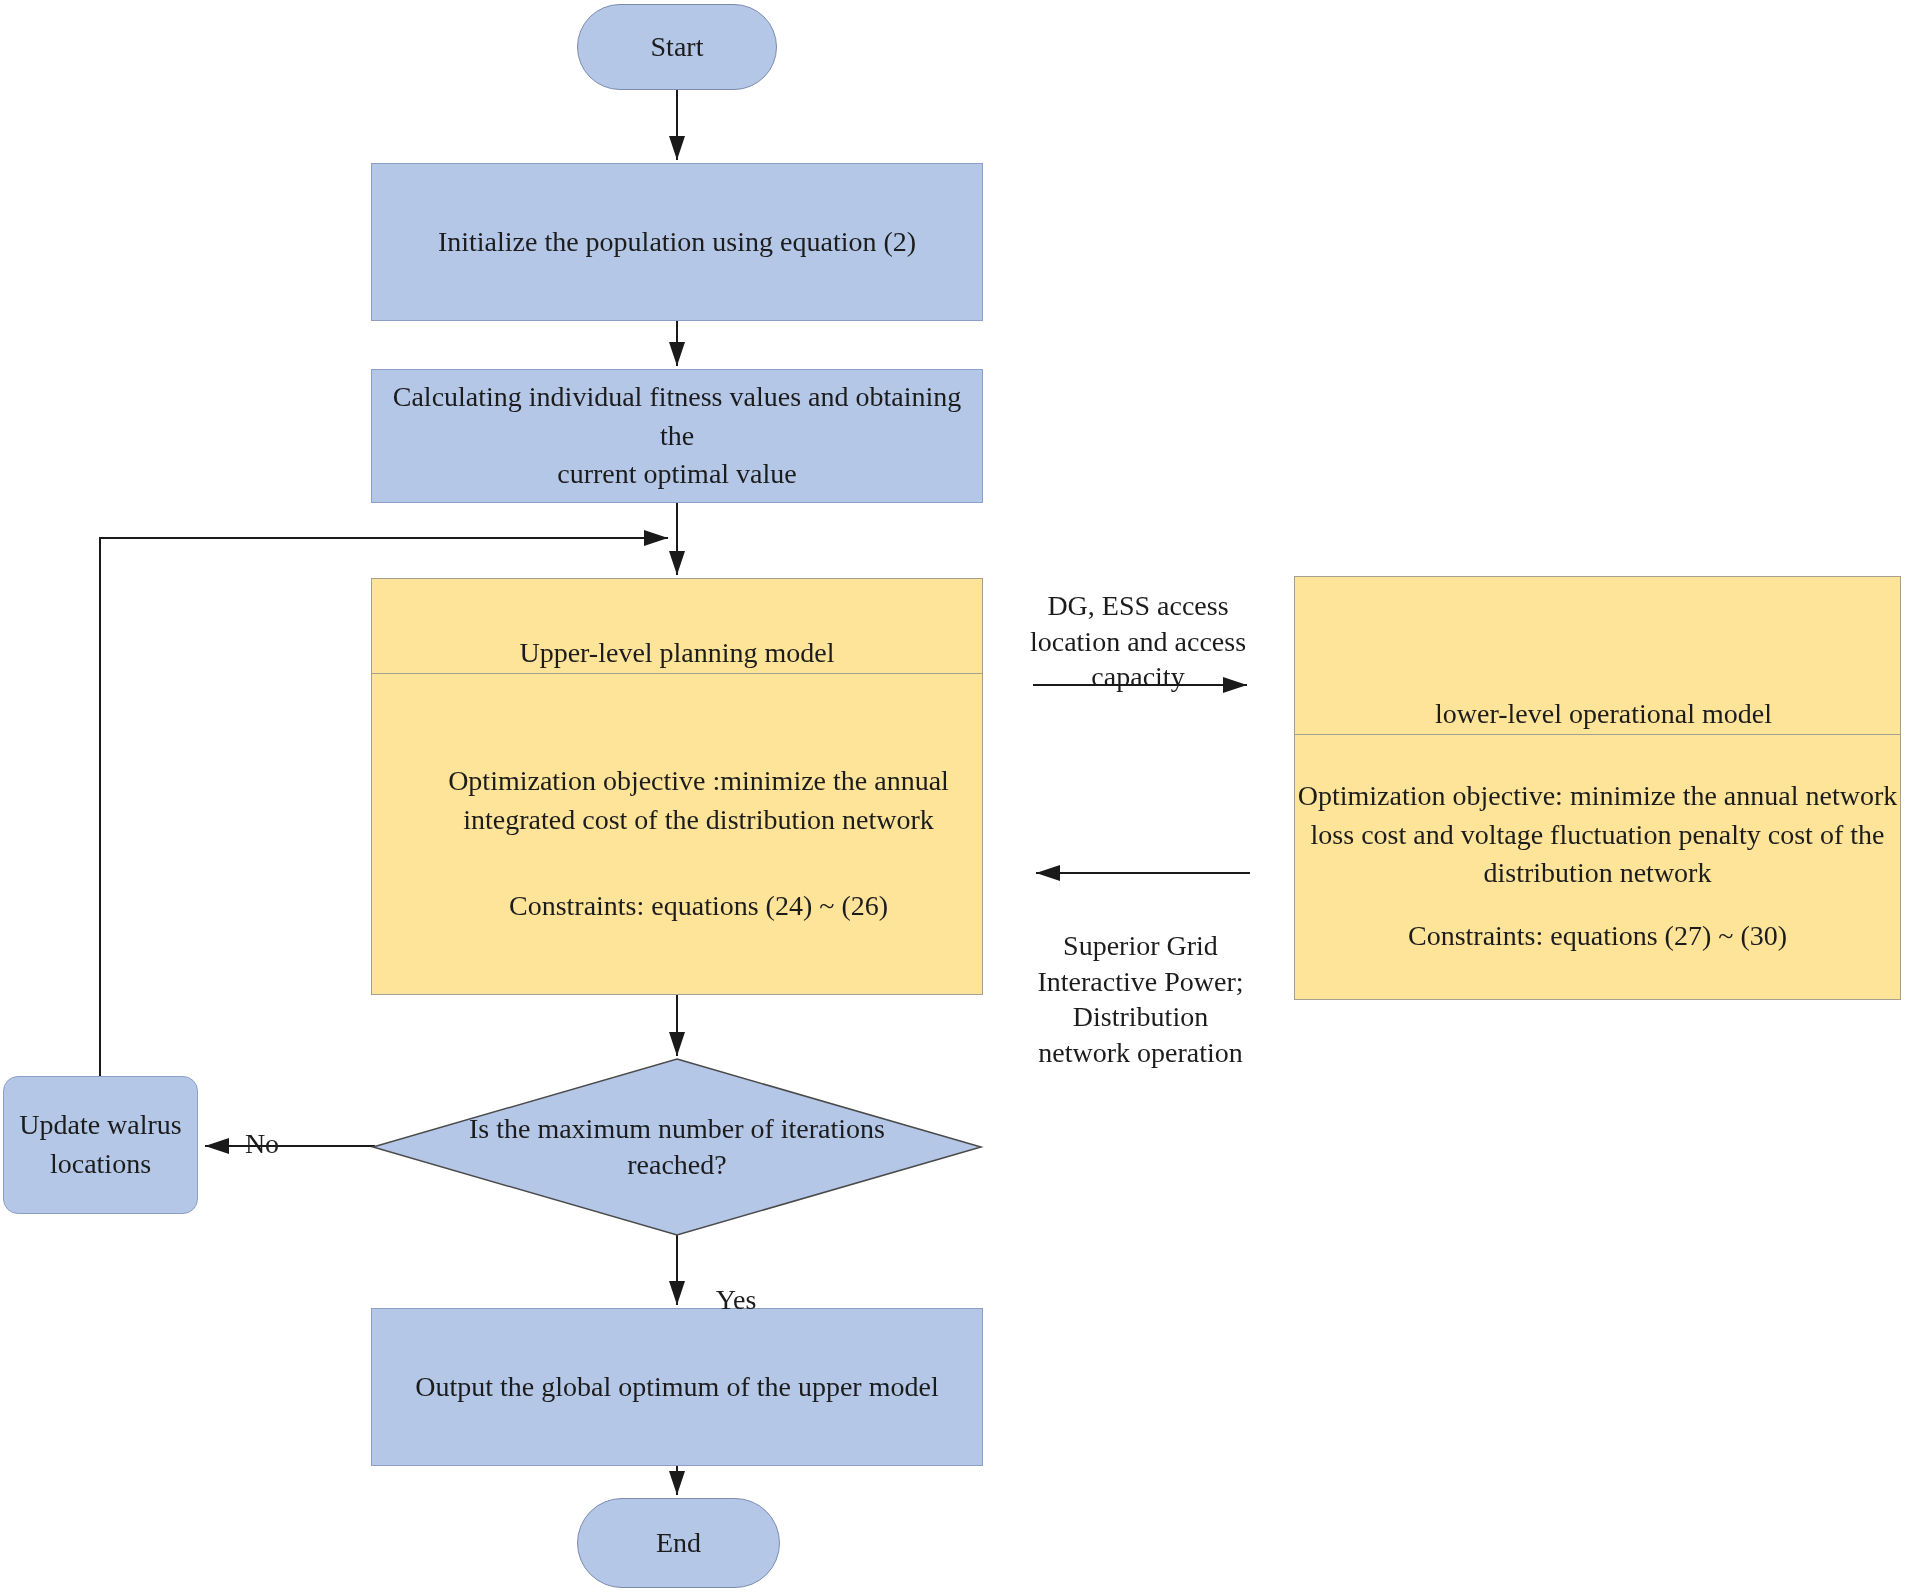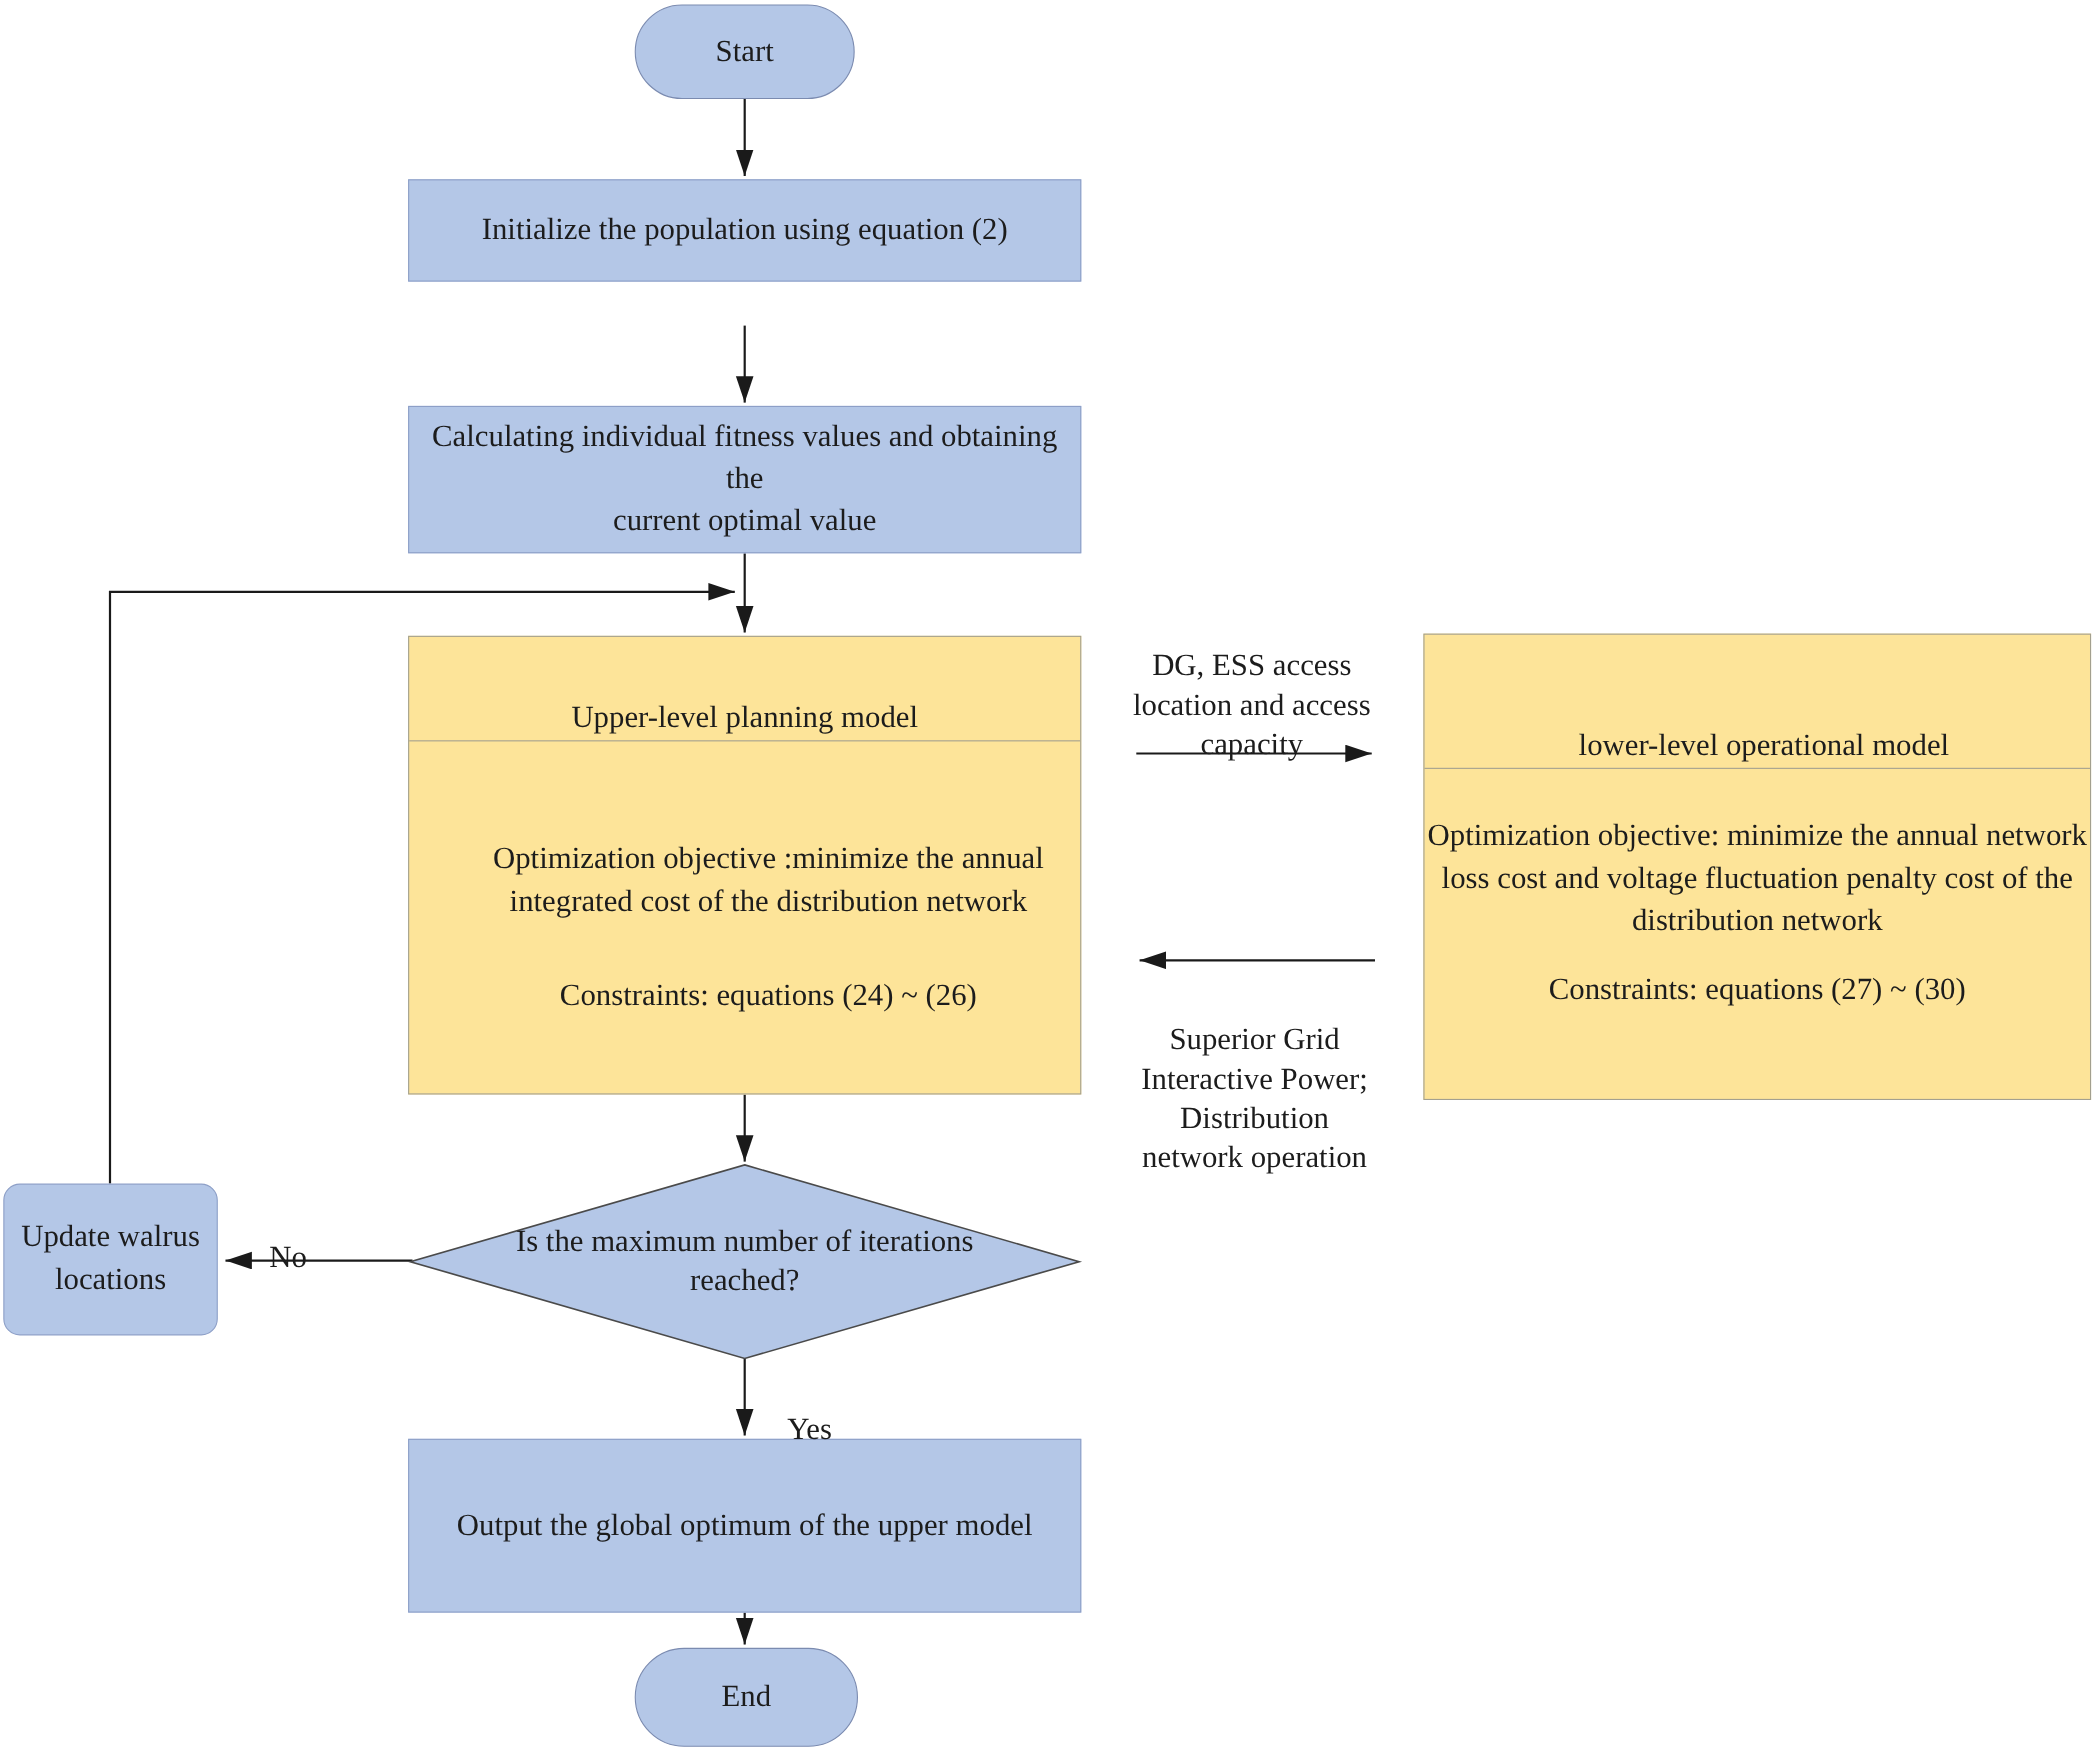--- a/index.html
+++ b/index.html
@@ -94,42 +94,42 @@
     <path class="edge" d="M1033,685 L1247,685" marker-end="url(#arrow)"></path>
     <path class="edge" d="M1250,873 L1036,873" marker-end="url(#arrow)"></path>
 
     <polygon class="diamond-shape" points="677,1059 981,1147 677,1235 373,1147"></polygon>
   </svg>
 
   <div class="node terminator" style="left:577px;top:4px;width:200px;height:86px;">
     <span>Start</span>
   </div>
 
-  <div class="node process" style="left:371px;top:163px;width:612px;height:93px;padding:0 20px;">
+  <div class="node process" style="left:371px;top:163px;width:612px;height:158px;padding:0 20px;">
     <span>Initialize the population using equation (2)</span>
   </div>
 
   <div class="node process" style="left:371px;top:369px;width:612px;height:134px;padding:0 14px;">
     <span>Calculating individual fitness values and obtaining the
 current optimal value</span>
   </div>
 
   <div class="model" style="left:371px;top:578px;width:612px;height:417px;">
     <div class="model-title" style="height:95px;">
       <span>Upper-level planning model</span>
     </div>
     <div class="model-body" style="padding-top:88px;gap:48px;margin-left:43px;">
       <div>Optimization objective :minimize the annual
 integrated cost of the distribution network</div>
       <div>Constraints: equations (24) ~ (26)</div>
     </div>
   </div>
 
   <div class="model" style="left:1294px;top:576px;width:607px;height:424px;">
-    <div class="model-title" style="height:122px;padding-left:12px;">
+    <div class="model-title" style="height:158px;padding-left:12px;">
       <span>lower-level operational model</span>
     </div>
     <div class="model-body" style="padding-top:42px;gap:24px;">
       <div>Optimization objective: minimize the annual network
 loss cost and voltage fluctuation penalty cost of the
 distribution network</div>
       <div>Constraints: equations (27) ~ (30)</div>
     </div>
   </div>
 

